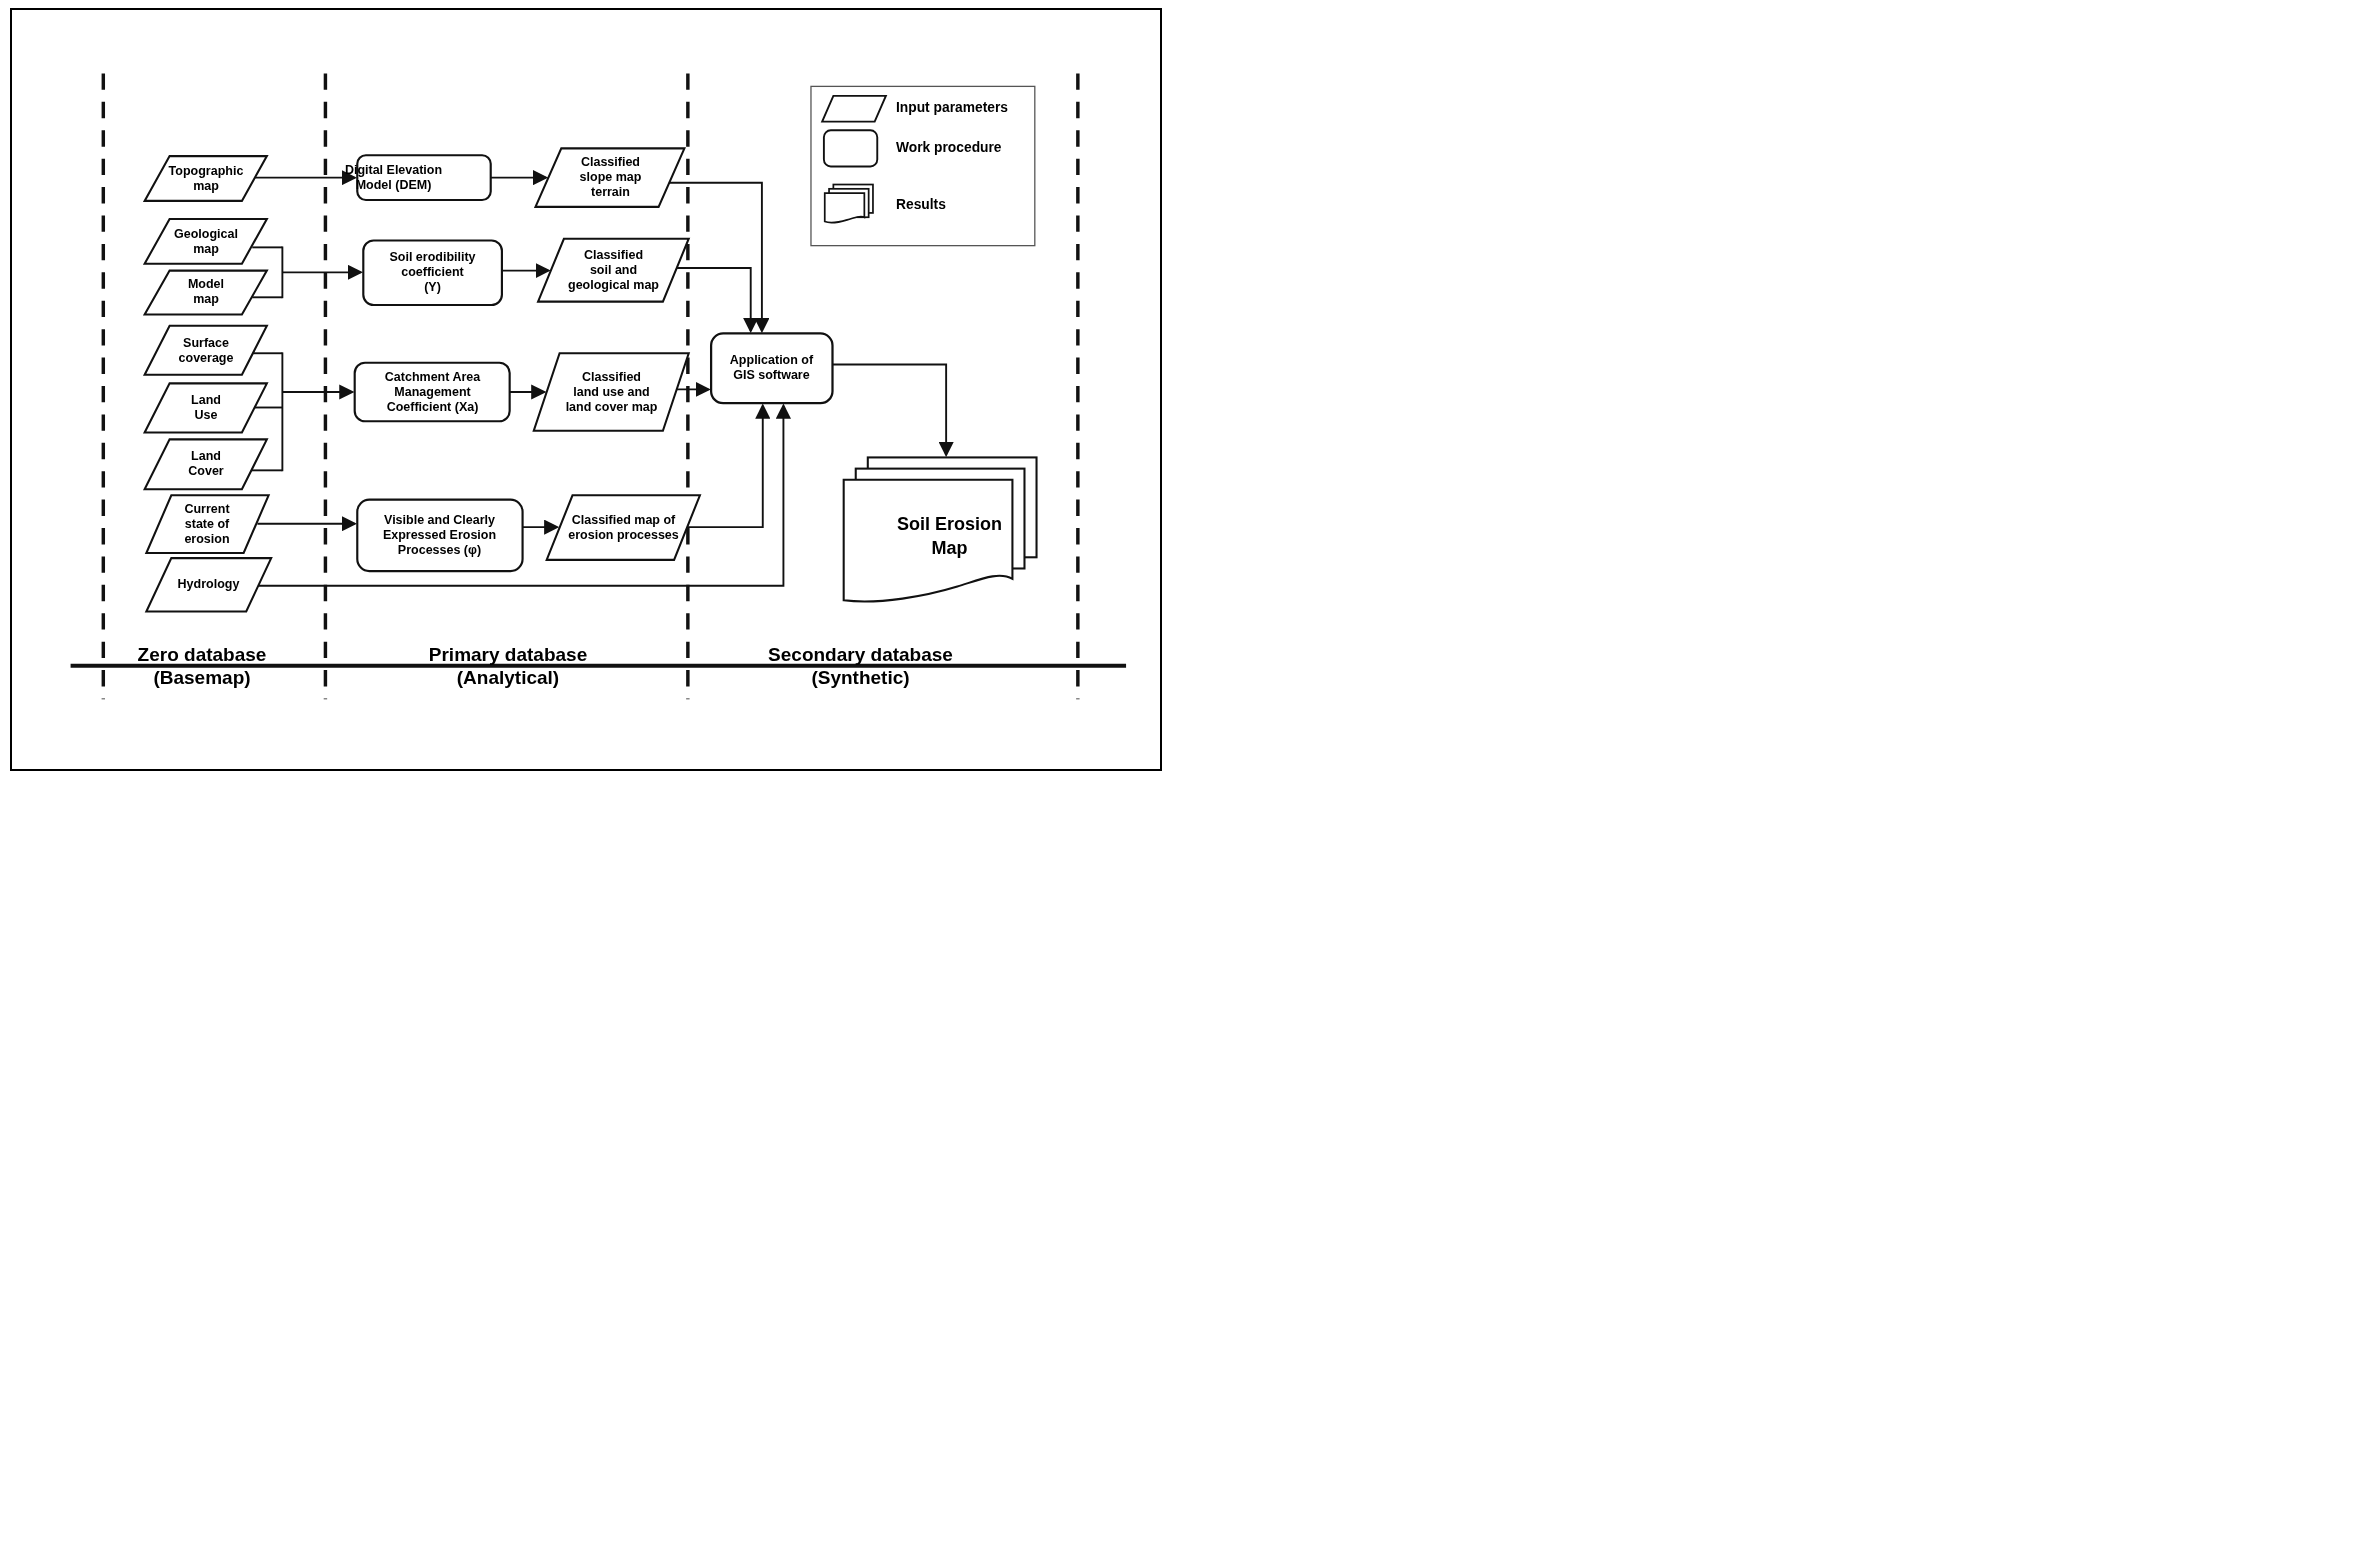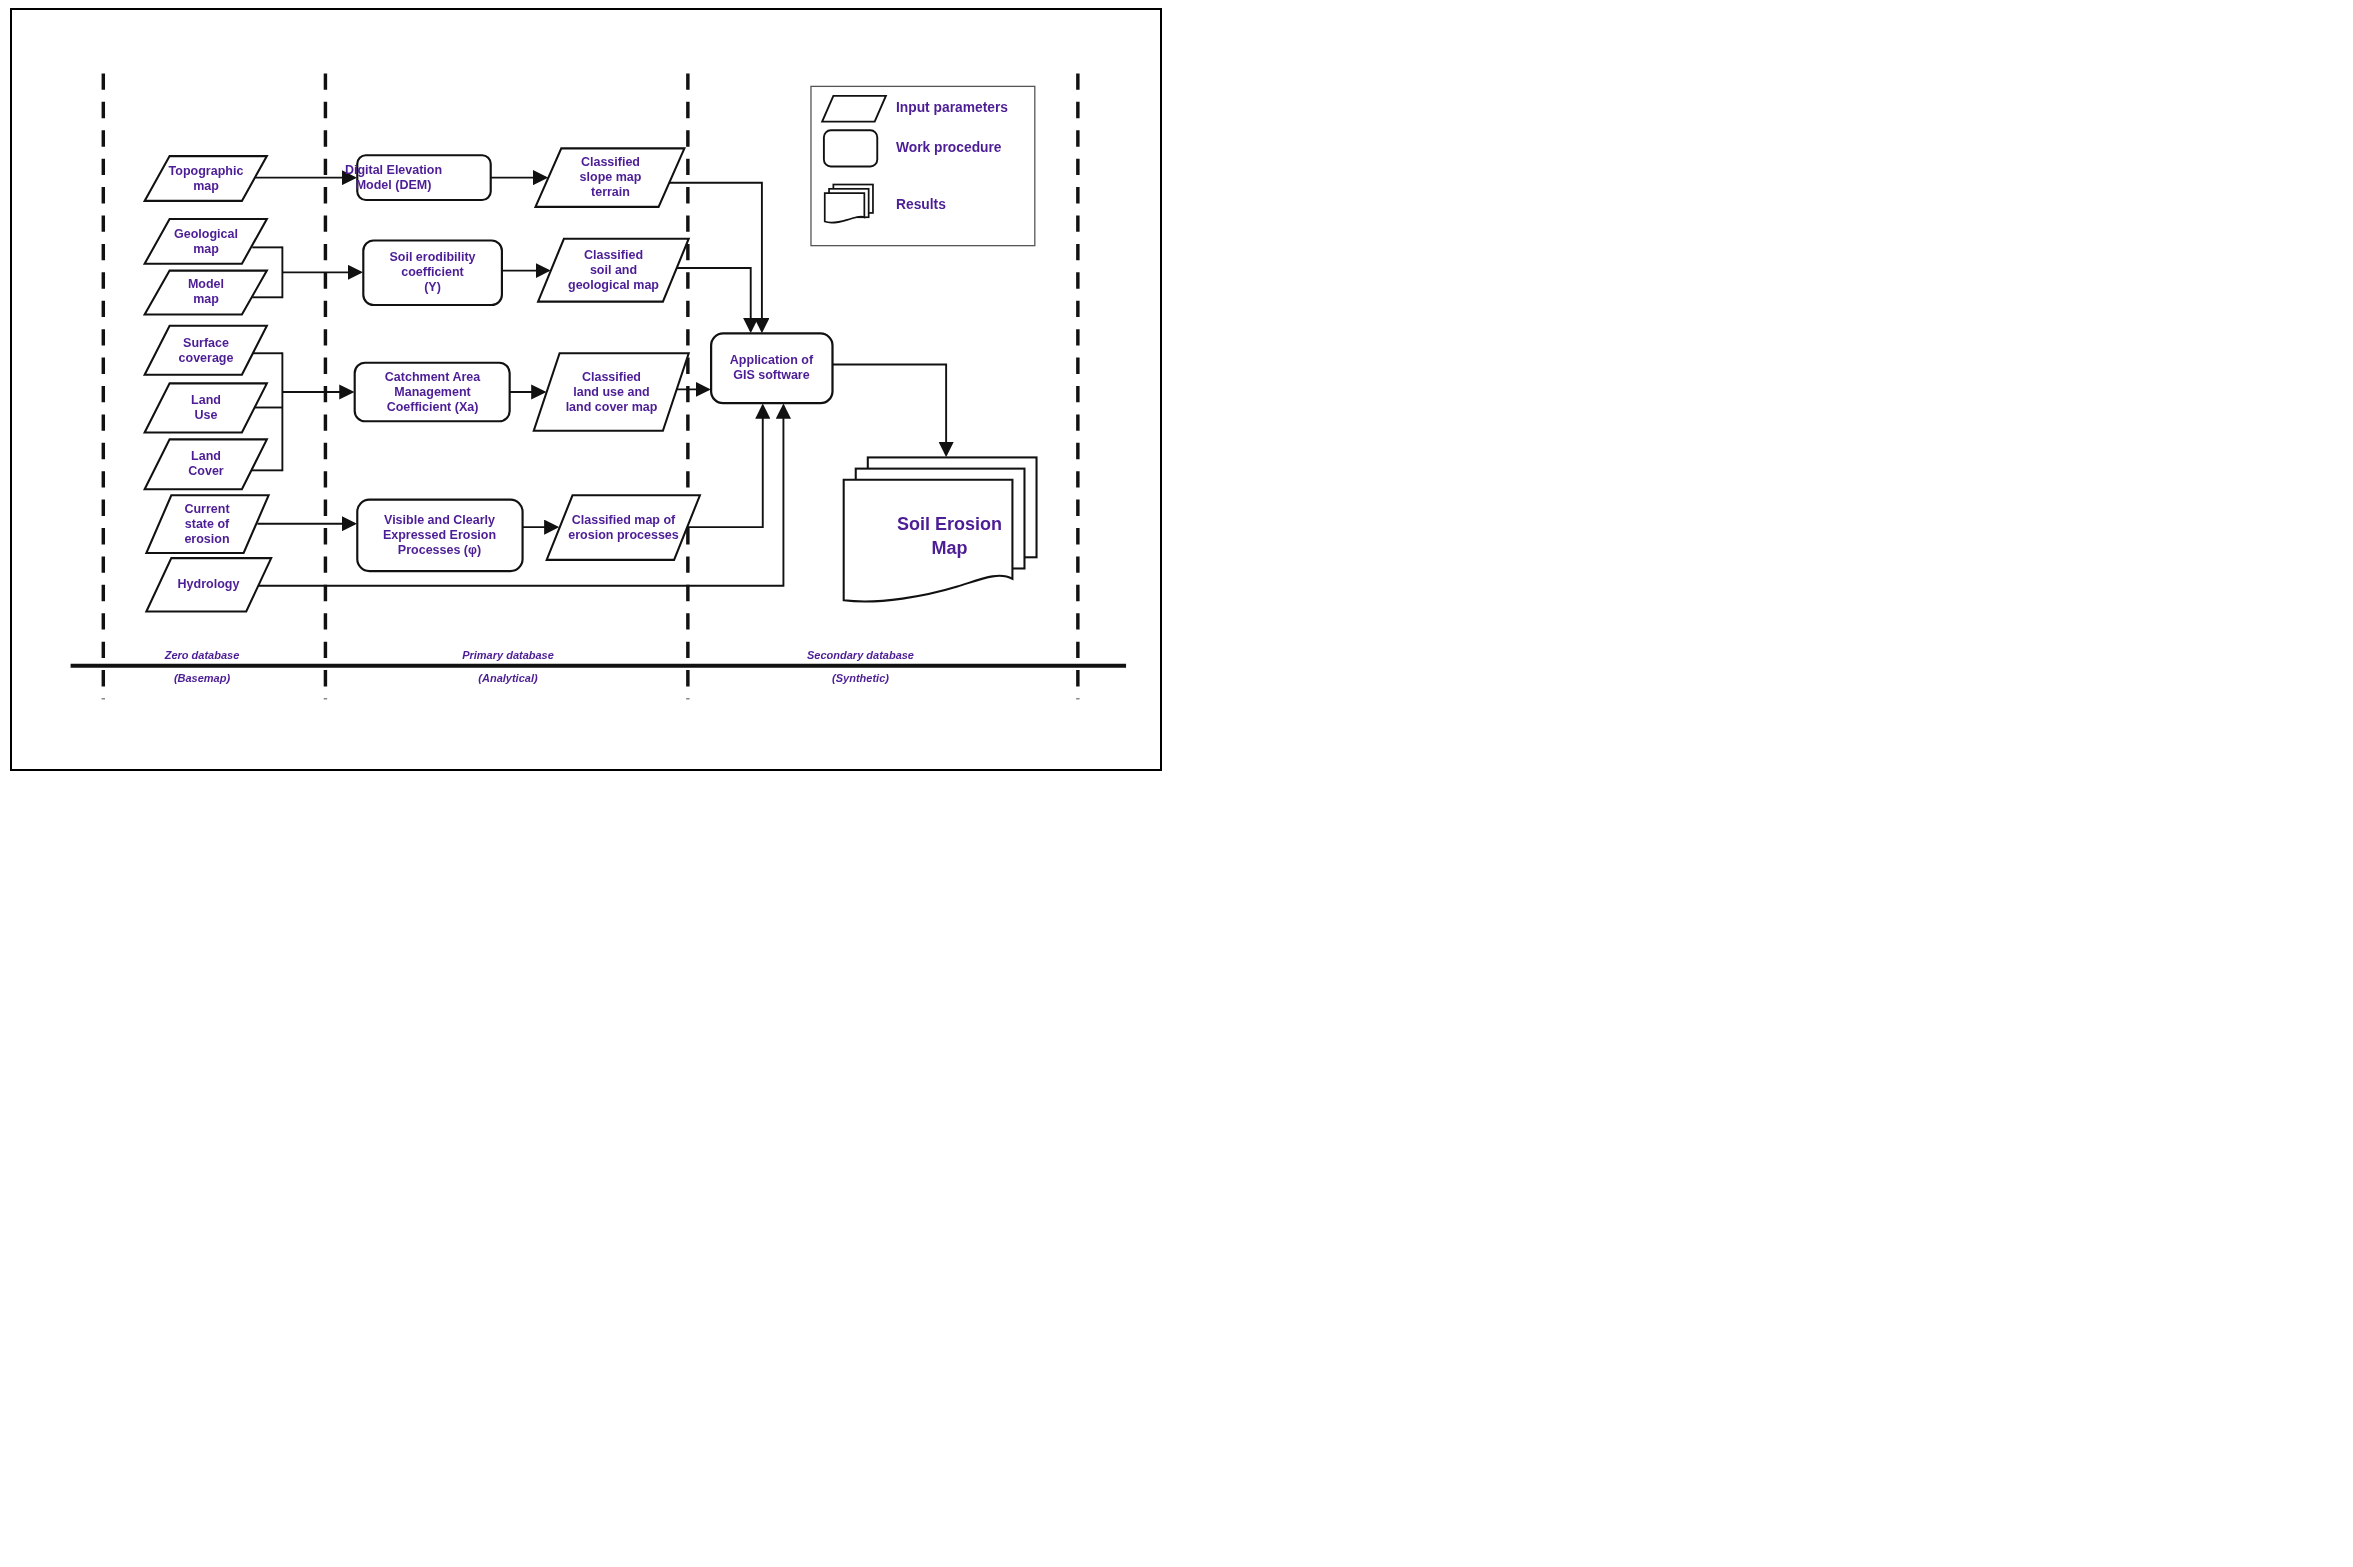--- a/index.html
+++ b/index.html
@@ -5,25 +5,25 @@
   html,body { margin:0; padding:0; background:#ffffff; }
   .canvas {
     position:relative; width:1176px; height:784px; background:#fff;
     font-family:"Liberation Sans", sans-serif; color:#111; overflow:hidden;
   }
   .frame { position:absolute; left:10.3px; top:7.8px; width:1152px; height:763px;
            border:2.2px solid #000; box-sizing:border-box; }
   svg.layer { position:absolute; left:0; top:0; }
   .lbl {
     position:absolute; display:flex; align-items:center; justify-content:center;
-    text-align:center; white-space:pre-line; font-weight:bold; color:#4c1d95;
+    text-align:center; white-space:pre-line; font-weight:bold; color:#000000;
     font-size:12.5px; line-height:1.2; pointer-events:none;
   }
   .legend-lbl { justify-content:flex-start; text-align:left; font-size:13.8px; white-space:normal; }
-  .section-lbl { font-size:11px; line-height:1.1; white-space:normal;font-style:italic; }
+  .section-lbl { font-size:19px; line-height:1.1; white-space:normal; }
   .result-lbl { font-size:18px; line-height:1.3;margin-left:21px; }
 </style>
 </head>
 <body>
 
 <div class="canvas">
   <div class="frame"></div>
 
   <svg class="layer" width="1176" height="784" viewBox="0 0 1366 910">
     <defs>

